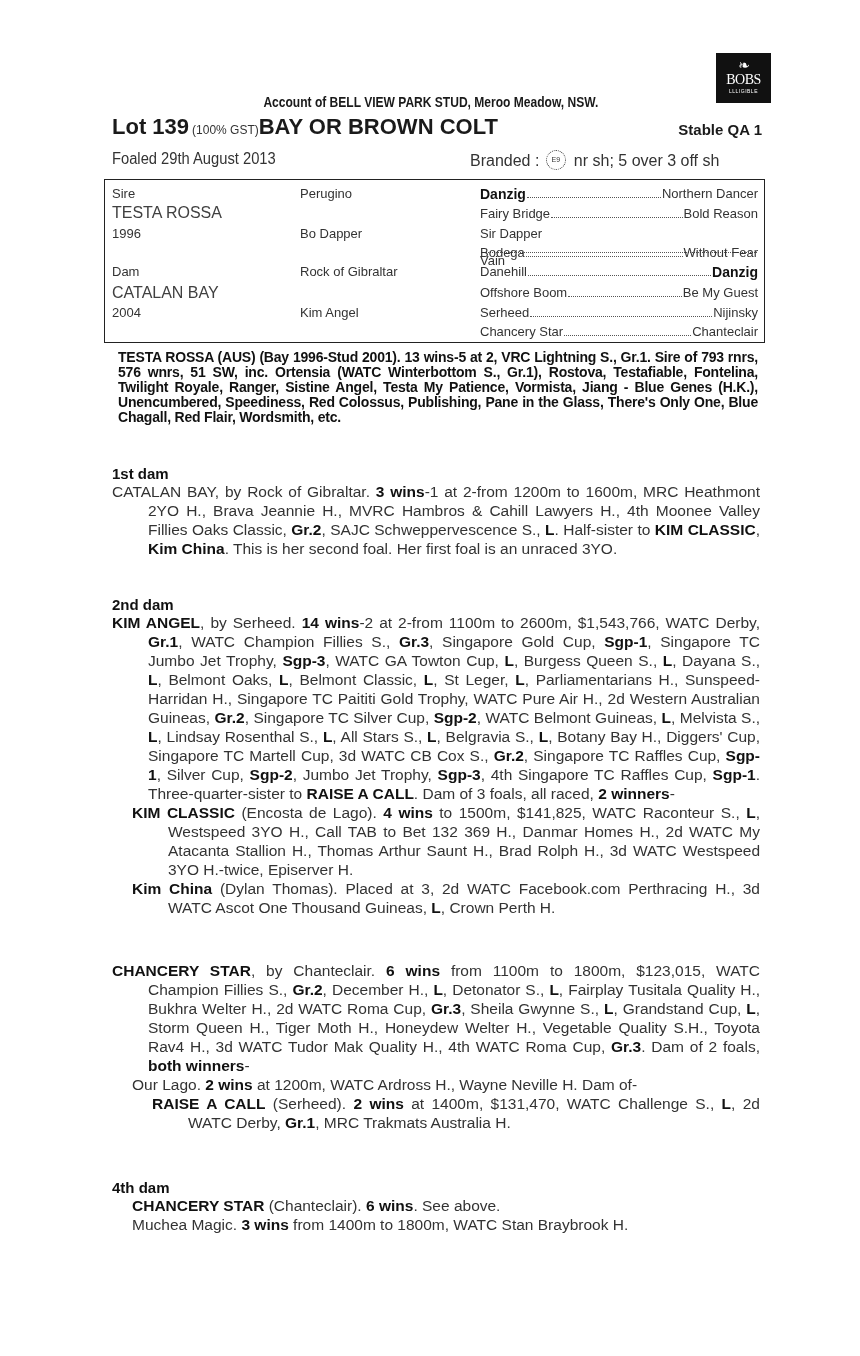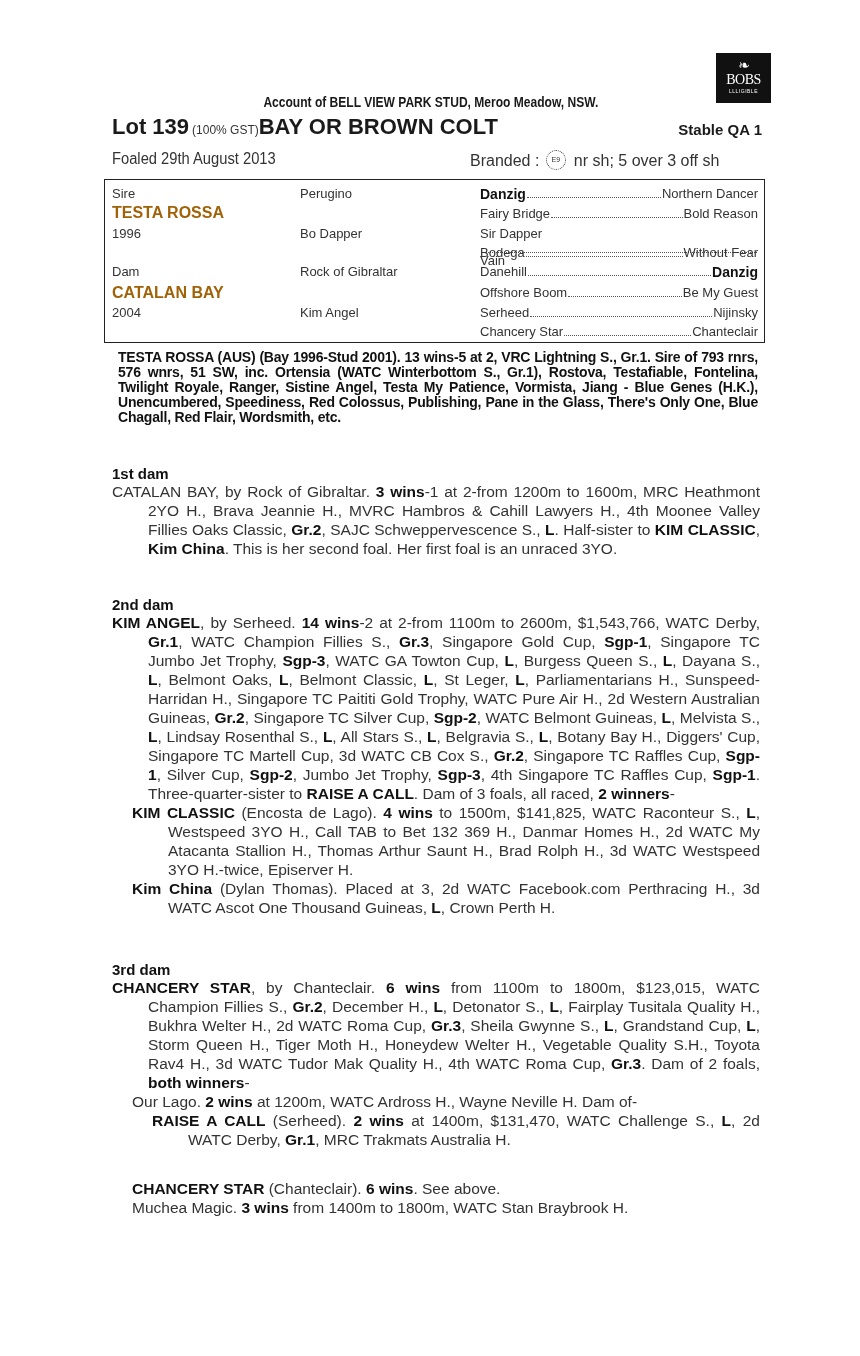--- a/index.html
+++ b/index.html
@@ -126,23 +126,23 @@
       border: 1.5px solid #222;
       box-sizing: border-box;
     }
     .ped-cell {
       position: absolute;
       font-size: 13px;
       color: #333;
       white-space: nowrap;
     }
     .ped-cell.bold {
-      font-weight: 700;
+      font-weight: 400;
       font-size: 16px;
-      color: #a16207;
+      color: #404040;
     }
     .ped-row3 {
       position: absolute;
       left: 375px;
       width: 278px;
       font-size: 13px;
       color: #333;
       display: flex;
       white-space: nowrap;
     }
@@ -275,21 +275,21 @@
     <h3>1st dam</h3>
     <div class="entry"><span>CATALAN BAY, by Rock of Gibraltar. </span><span class="b">3 wins</span><span>-1 at 2-from 1200m to 1600m, MRC Heathmont 2YO H., Brava Jeannie H., MVRC Hambros &amp; Cahill Lawyers H., 4th Moonee Valley Fillies Oaks Classic, </span><span class="b">Gr.2</span><span>, SAJC Schweppervescence S., </span><span class="b">L</span><span>. Half-sister to </span><span class="b">KIM CLASSIC</span><span>, </span><span class="b">Kim China</span><span>. This is her second foal. Her first foal is an unraced 3YO.</span></div>
   </div>
 <div class="section" style="top:596px;">
     <h3>2nd dam</h3>
     <div class="entry"><span class="b">KIM ANGEL</span><span>, by Serheed. </span><span class="b">14 wins</span><span>-2 at 2-from 1100m to 2600m, $1,543,766, WATC Derby, </span><span class="b">Gr.1</span><span>, WATC Champion Fillies S., </span><span class="b">Gr.3</span><span>, Singapore Gold Cup, </span><span class="b">Sgp-1</span><span>, Singapore TC Jumbo Jet Trophy, </span><span class="b">Sgp-3</span><span>, WATC GA Towton Cup, </span><span class="b">L</span><span>, Burgess Queen S., </span><span class="b">L</span><span>, Dayana S., </span><span class="b">L</span><span>, Belmont Oaks, </span><span class="b">L</span><span>, Belmont Classic, </span><span class="b">L</span><span>, St Leger, </span><span class="b">L</span><span>, Parliamentarians H., Sunspeed-Harridan H., Singapore TC Paititi Gold Trophy, WATC Pure Air H., 2d Western Australian Guineas, </span><span class="b">Gr.2</span><span>, Singapore TC Silver Cup, </span><span class="b">Sgp-2</span><span>, WATC Belmont Guineas, </span><span class="b">L</span><span>, Melvista S., </span><span class="b">L</span><span>, Lindsay Rosenthal S., </span><span class="b">L</span><span>, All Stars S., </span><span class="b">L</span><span>, Belgravia S., </span><span class="b">L</span><span>, Botany Bay H., Diggers' Cup, Singapore TC Martell Cup, 3d WATC CB Cox S., </span><span class="b">Gr.2</span><span>, Singapore TC Raffles Cup, </span><span class="b">Sgp-1</span><span>, Silver Cup, </span><span class="b">Sgp-2</span><span>, Jumbo Jet Trophy, </span><span class="b">Sgp-3</span><span>, 4th Singapore TC Raffles Cup, </span><span class="b">Sgp-1</span><span>. Three-quarter-sister to </span><span class="b">RAISE A CALL</span><span>. Dam of 3 foals, all raced, </span><span class="b">2 winners</span><span>-</span></div>
     <div class="entry l1"><span class="b">KIM CLASSIC</span><span> (Encosta de Lago). </span><span class="b">4 wins</span><span> to 1500m, $141,825, WATC Raconteur S., </span><span class="b">L</span><span>, Westspeed 3YO H., Call TAB to Bet 132 369 H., Danmar Homes H., 2d WATC My Atacanta Stallion H., Thomas Arthur Saunt H., Brad Rolph H., 3d WATC Westspeed 3YO H.-twice, Episerver H.</span></div>
     <div class="entry l1"><span class="b">Kim China</span><span> (Dylan Thomas). Placed at 3, 2d WATC Facebook.com Perthracing H., 3d WATC Ascot One Thousand Guineas, </span><span class="b">L</span><span>, Crown Perth H.</span></div>
   </div>
 <div class="section" style="top:961px;">
-    <h3>3rd dam</h3>
     <div class="entry"><span class="b">CHANCERY STAR</span><span>, by Chanteclair. </span><span class="b">6 wins</span><span> from 1100m to 1800m, $123,015, WATC Champion Fillies S., </span><span class="b">Gr.2</span><span>, December H., </span><span class="b">L</span><span>, Detonator S., </span><span class="b">L</span><span>, Fairplay Tusitala Quality H., Bukhra Welter H., 2d WATC Roma Cup, </span><span class="b">Gr.3</span><span>, Sheila Gwynne S., </span><span class="b">L</span><span>, Grandstand Cup, </span><span class="b">L</span><span>, Storm Queen H., Tiger Moth H., Honeydew Welter H., Vegetable Quality S.H., Toyota Rav4 H., 3d WATC Tudor Mak Quality H., 4th WATC Roma Cup, </span><span class="b">Gr.3</span><span>. Dam of 2 foals, </span><span class="b">both winners</span><span>-</span></div>
     <div class="entry l1"><span>Our Lago. </span><span class="b">2 wins</span><span> at 1200m, WATC Ardross H., Wayne Neville H. Dam of-</span></div>
     <div class="entry l2"><span class="b">RAISE A CALL</span><span> (Serheed). </span><span class="b">2 wins</span><span> at 1400m, $131,470, WATC Challenge S., </span><span class="b">L</span><span>, 2d WATC Derby, </span><span class="b">Gr.1</span><span>, MRC Trakmats Australia H.</span></div>
   </div>
 <div class="section" style="top:1179px;">
+    <h3>4th dam</h3>
     <div class="entry l1"><span class="b">CHANCERY STAR</span><span> (Chanteclair). </span><span class="b">6 wins</span><span>. See above.</span></div>
     <div class="entry l1"><span>Muchea Magic. </span><span class="b">3 wins</span><span> from 1400m to 1800m, WATC Stan Braybrook H.</span></div>
   </div>
 
 </body></html>

